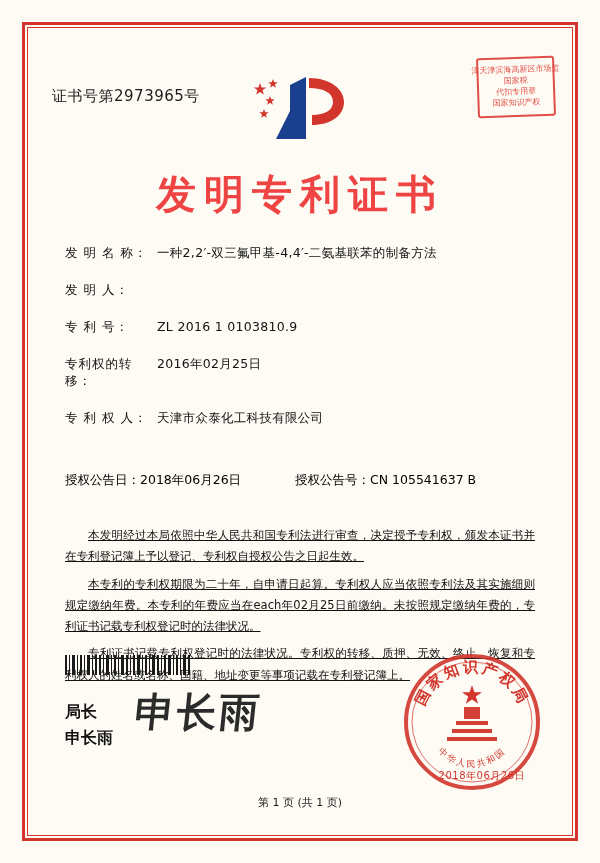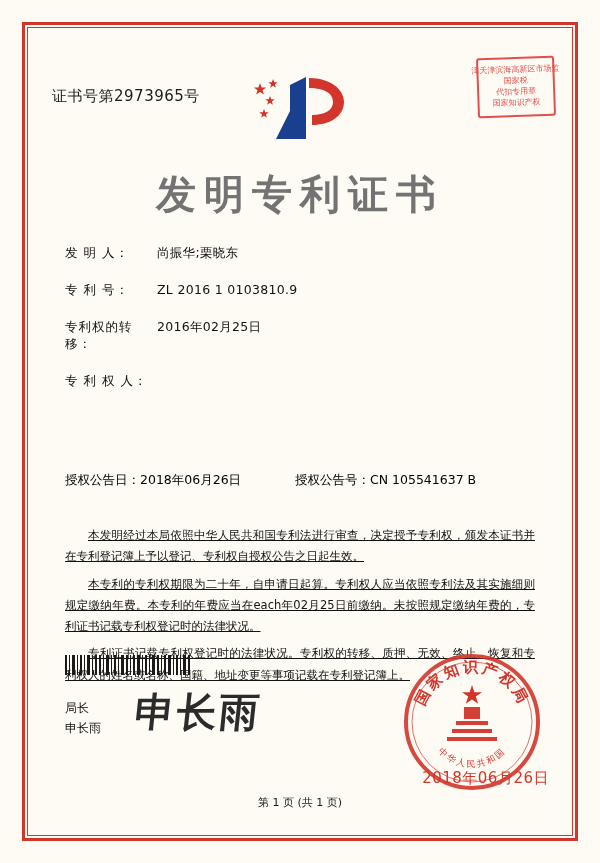--- a/index.html
+++ b/index.html
@@ -90,21 +90,21 @@
   .doc-title {
     position: absolute;
     left: 0;
     right: 0;
     top: 140px;
     text-align: center;
     font-family: "DejaVu Sans", sans-serif;
     font-size: 40px;
     font-weight: bold;
     letter-spacing: 8px;
-    color: #737373;
+    color: #ef4444;
   }
 
   .fields {
     position: absolute;
     left: 38px;
     right: 38px;
     top: 218px;
   }
   .field-row {
     display: flex;
@@ -159,23 +159,24 @@
     top: 628px;
     width: 128px;
     height: 20px;
   }
 
   .sign-block {
     position: absolute;
     left: 38px;
     top: 672px;
     font-family: "DejaVu Sans", sans-serif;
-    font-size: 12px;
+    font-size: 16px;
     color: #121212;
     line-height: 1.65;
+    font-weight: bold;
   }
 
   .signature {
     position: absolute;
     left: 108px;
     top: 658px;
     font-family: "DejaVu Serif", serif;
     font-size: 40px;
     color: #1a1a1a;
     letter-spacing: 2px;
@@ -187,24 +188,24 @@
   
   .seal {
     position: absolute;
     right: 30px;
     top: 624px;
     width: 142px;
     height: 142px;
   }
   .seal-date {
     position: absolute;
-    right: 24px;
+    right: 48px;
     top: 742px;
     font-family: "DejaVu Sans", sans-serif;
-    font-size: 15px;
+    font-size: 10px;
     color: #d2352c;
     letter-spacing: 0.5px;
   }
 
   .page-footer {
     position: absolute;
     left: 0;
     right: 0;
     bottom: 26px;
     text-align: center;
@@ -243,33 +244,37 @@
 
       <path d="M44 70 L44 16 L60 8 L60 70 Z" fill="#1b3f8f"></path>
       <path d="M63 9 C84 9 98 20 98 33 C98 47 84 56 66 56 L66 46 C79 46 87 41 87 33 C87 24 78 19 63 19 Z" fill="#d2352c"></path>
       <path d="M30 70 L44 70 L44 42 Z" fill="#1b3f8f"></path>
     </svg>
 
     <div class="doc-title">发明专利证书</div>
 
     <div class="fields">
       <div class="field-row">
+        <div class="field-label">发 明 名 称：</div>
+        <div class="field-value">一种2,2′-双三氟甲基-4,4′-二氨基联苯的制备方法</div>
+      </div>
+      <div class="field-row">
         <div class="field-label">发 明 人：</div>
-        <div class="field-value">尚振华;栗晓东</div>
       </div>
       <div class="field-row">
         <div class="field-label">专 利 号：</div>
         <div class="field-value">ZL 2016 1 0103810.9</div>
       </div>
       <div class="field-row">
         <div class="field-label">专利权的转移：</div>
         <div class="field-value">2016年02月25日</div>
       </div>
       <div class="field-row">
         <div class="field-label">专 利 权 人：</div>
+        <div class="field-value">天津市众泰化工科技有限公司</div>
       </div>
     </div>
 
     <div class="announce-row">
       <div class="announce-left">授权公告日：2018年06月26日</div>
       <div>授权公告号：CN 105541637 B</div>
     </div>
 
     <div class="body-text">
       <p>本发明经过本局依照中华人民共和国专利法进行审查，决定授予专利权，颁发本证书并在专利登记簿上予以登记、专利权自授权公告之日起生效。</p>

